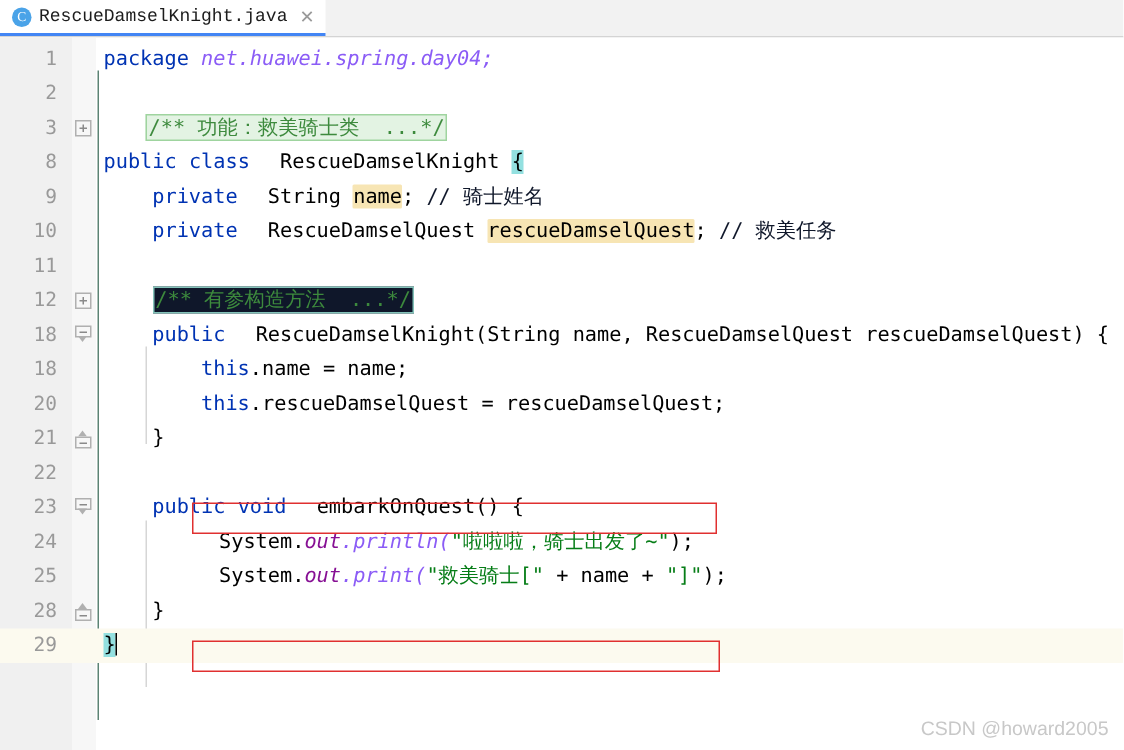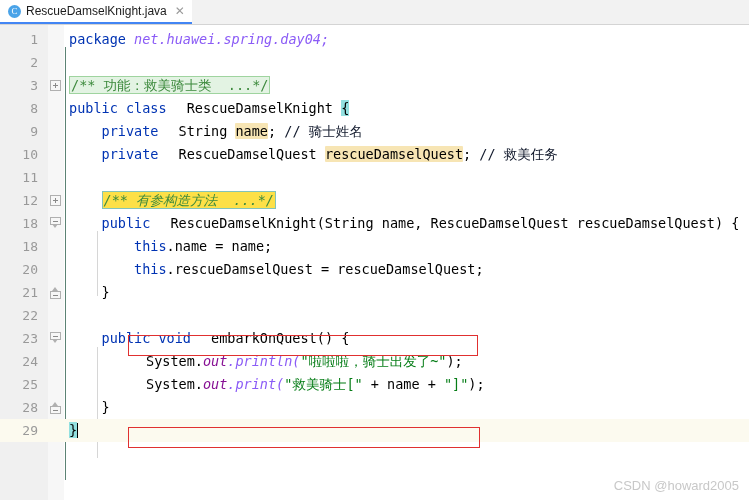--- a/index.html
+++ b/index.html
@@ -44,21 +44,21 @@
     font-size: 9px;
     line-height: 13px;
     text-align: center;
     font-family: "Liberation Serif", serif;
     flex: 0 0 auto;
   }
   .tab-label {
     font-size: 12px;
     color: #1c1c1c;
     white-space: nowrap;
-    font-family: Liberation Sans, sans-serif;
+    font-family: Liberation Mono, monospace;
   }
   .tab-close {
     font-size: 12px;
     color: #9a9a9a;
     margin-left: 3px;
     line-height: 1;
     cursor: pointer;
   }
 
   
@@ -219,26 +219,26 @@
   .punct   { color: #000000; }
   .op      { color: #000000; }
 
   .hl-ident { background: #f7e5b4; border-radius: 1px; }
   .hl-brace { background: #93e0e0; }
 
   .fold-placeholder-green {
     background: #e3f3e3;
     border: 1px solid #9fd49f;
     padding: 0 1px;
+    margin-left: 28px;
   }
   .fold-placeholder-tan {
-    background: #fde047;
+    background: #0f172a;
     border: 1px solid #83c3b9;
     padding: 0 1px;
-    font-style: italic;
   }
 
   .redbox {
     position: absolute;
     border: 1px solid #e03030;
     box-sizing: border-box;
     z-index: 3;
     pointer-events: none;
   }
 

